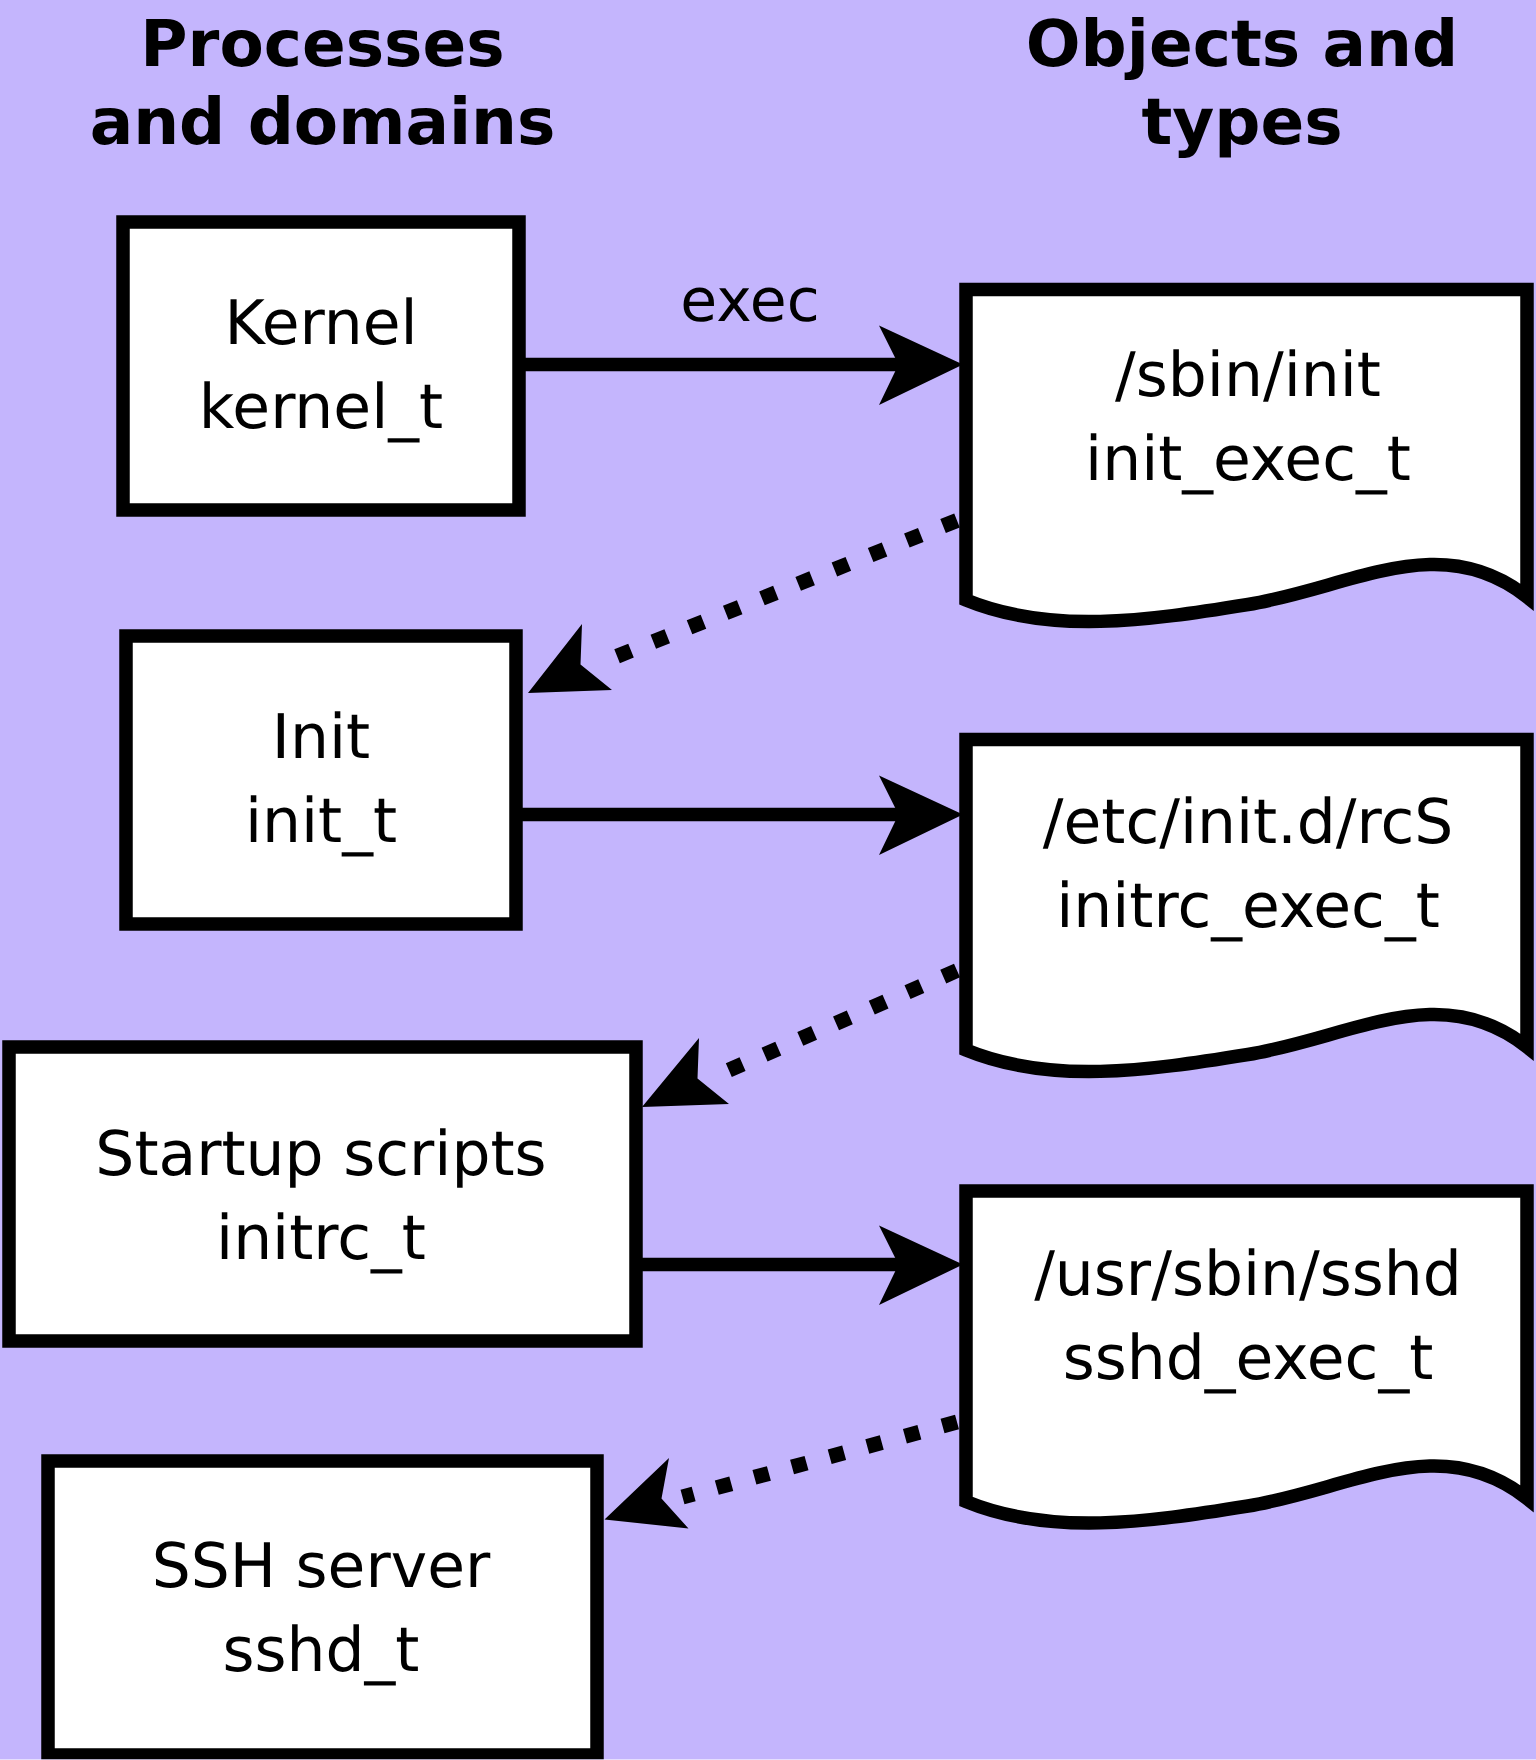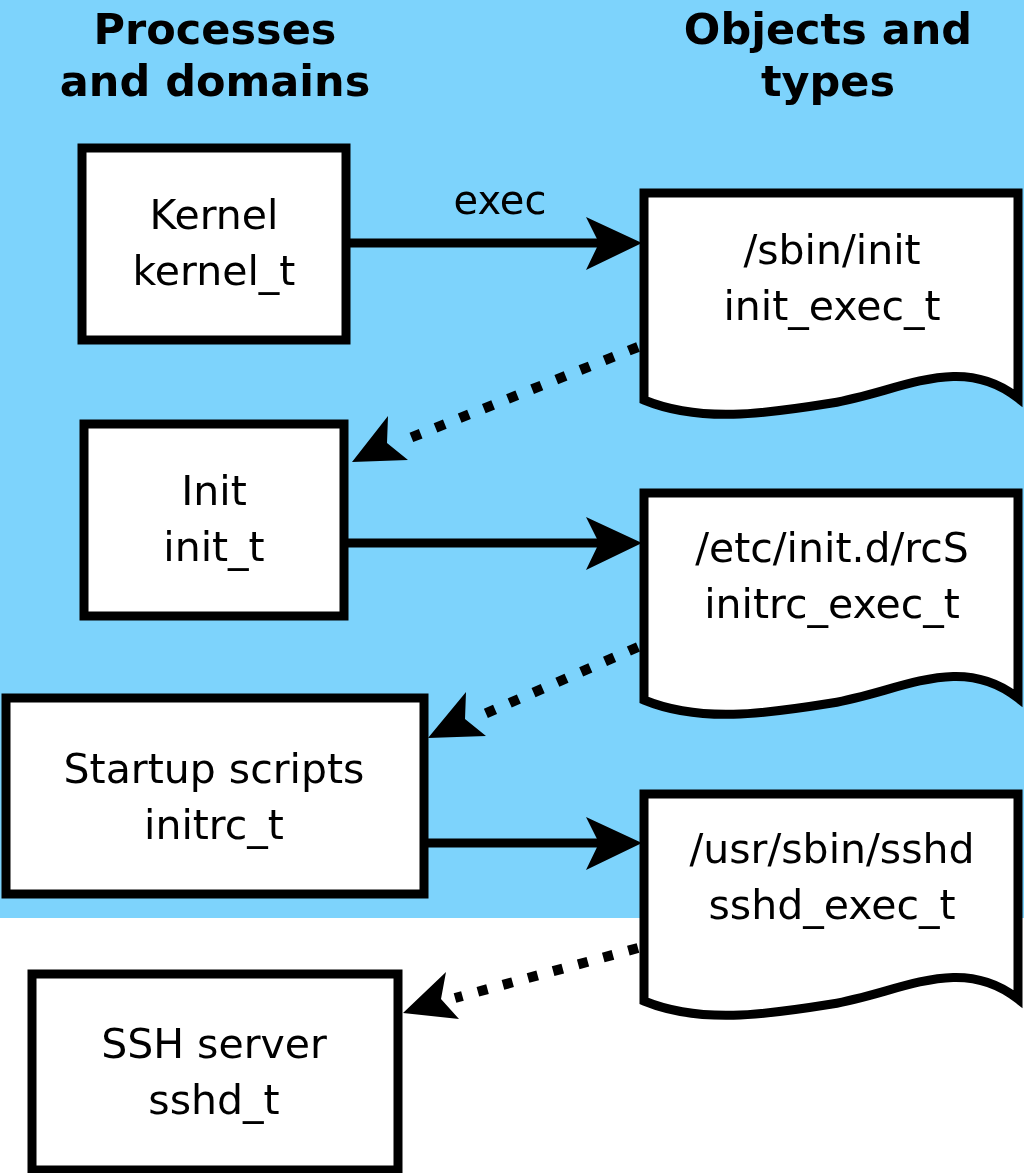--- a/index.html
+++ b/index.html
@@ -11,22 +11,22 @@
   body {
     width: 1024px;
     height: 1173px;
     font-family: "DejaVu Sans", "Liberation Sans", sans-serif;
     color: #000000;
     overflow: hidden;
   }
   #diagram-root {
     position: relative;
     width: 1024px;
-    height: 918px;
-    background: #7dd3fc;
+    height: 1173px;
+    background: #c4b5fd;
   }
   svg#diagram-canvas {
     position: absolute;
     left: 0;
     top: 0;
     width: 1024px;
     height: 1173px;
     display: block;
   }
   .col-header {

